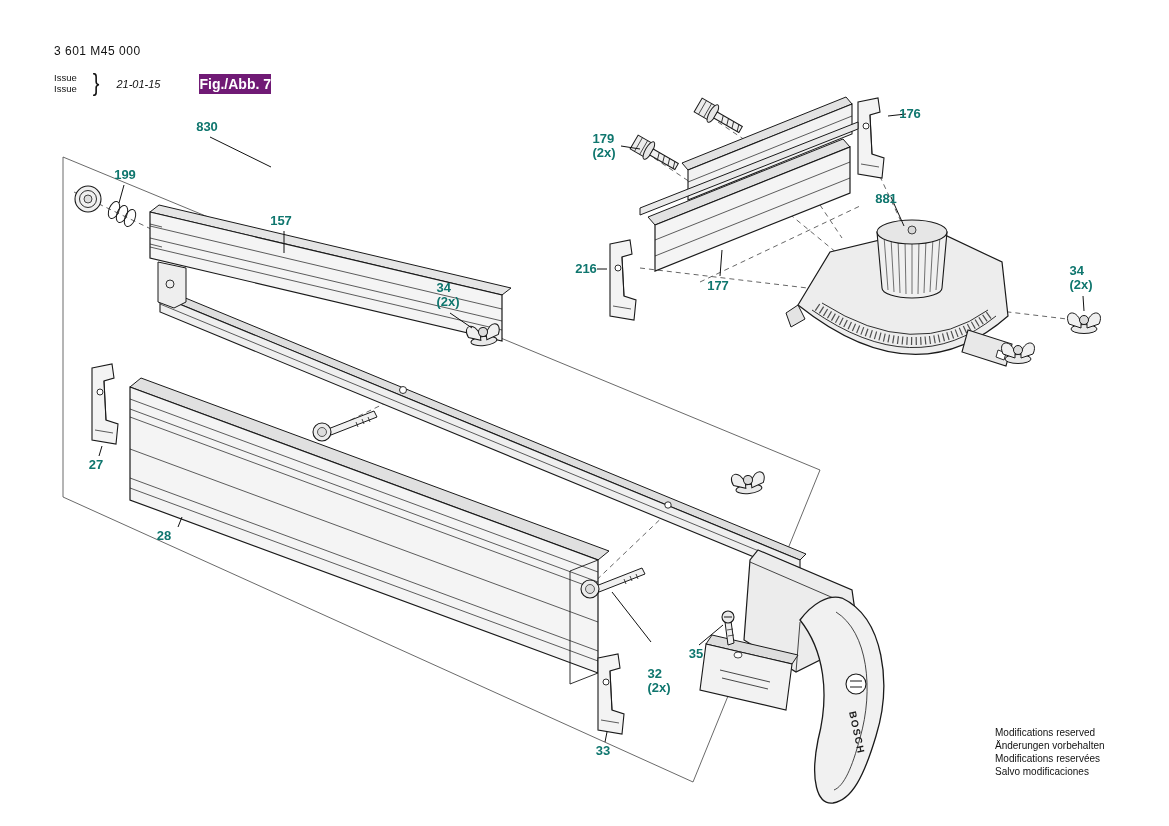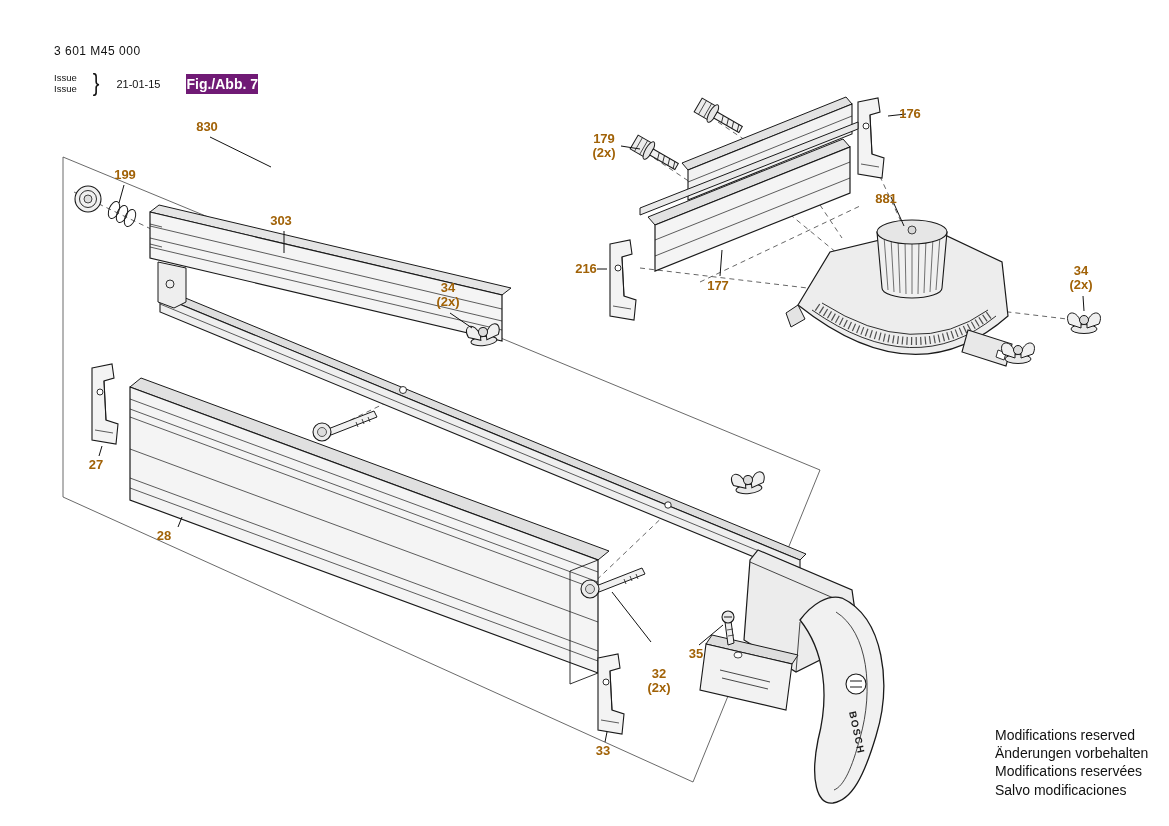--- a/index.html
+++ b/index.html
@@ -1,29 +1,29 @@
 <!DOCTYPE html>
 <html><head>
 <meta charset="utf-8">
 <style>
   html,body{margin:0;padding:0;background:#ffffff;}
   #page{position:relative;width:1169px;height:826px;background:#ffffff;overflow:hidden;
         font-family:"Liberation Sans",sans-serif;color:#111;}
   svg{position:absolute;left:0;top:0;}
-  .plabel{position:absolute;transform:translateX(-50%);text-align:center;
-          font-size:13px;font-weight:700;line-height:1.05;color:#a16207;white-space:nowrap;}
+  .plabel{position:absolute;transform:translateX(-50%);
+          font-size:13px;font-weight:700;line-height:1.05;color:#0f766e;white-space:nowrap;}
   .plabel span{display:block;}
   .header{position:absolute;left:54px;top:44px;}
   .pn{font-size:12px;letter-spacing:.5px;margin-bottom:14px;}
   .issue-row{display:flex;align-items:center;gap:16px;}
   .issue-stand{font-size:9.5px;line-height:1.1;}
   .brace{font-size:20px;font-weight:300;transform:scaleY(1.15);margin-right:1px;}
-  .date{font-size:11px;margin-right:10px;}
+  .date{font-size:11px;margin-right:23px;font-style:italic;}
   .figbox{background:#701a75;color:#fff;font-size:14px;font-weight:700;padding:2px 0;}
-  .footer{position:absolute;left:995px;top:726px;font-size:14px;line-height:1.3;}
+  .footer{position:absolute;left:995px;top:726px;font-size:10px;line-height:1.3;}
 </style>
 </head>
 <body>
 
 <div id="page">
 
   <svg width="1169" height="826" viewBox="0 0 1169 826">
     <defs>
       <g id="bracket-shape">
         <path d="M2,6 L22,2 L24,16 L14,19 L16,58 L28,62 L26,82 L2,78 Z" fill="#f3f3f3" stroke="#1a1a1a" stroke-width="1.1"></path>
@@ -205,21 +205,21 @@
     </div>
   </div>
 
   <div class="plabel" style="left:207px;top:120px">
       <span>830</span>
     </div>
   <div class="plabel" style="left:125px;top:168px">
       <span>199</span>
     </div>
   <div class="plabel" style="left:281px;top:214px">
-      <span>303</span>
+      <span>157</span>
     </div>
   <div class="plabel" style="left:448px;top:281px">
       <span>34</span>
       <span>(2x)</span>
     </div>
   <div class="plabel" style="left:96px;top:458px">
       <span>27</span>
     </div>
   <div class="plabel" style="left:164px;top:529px">
       <span>28</span>

